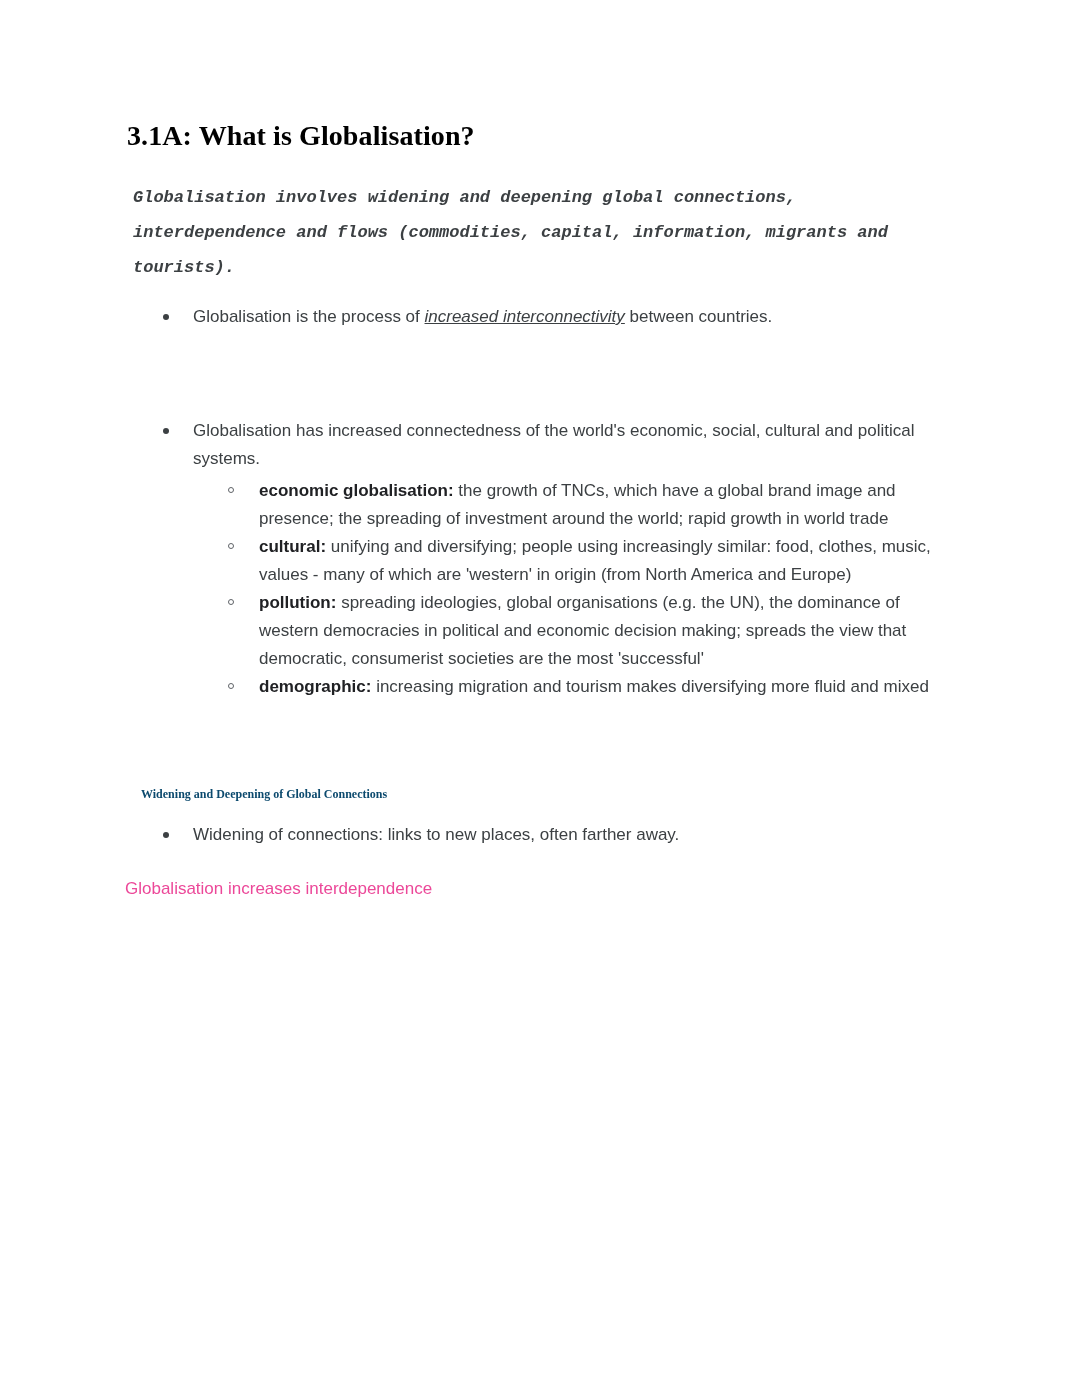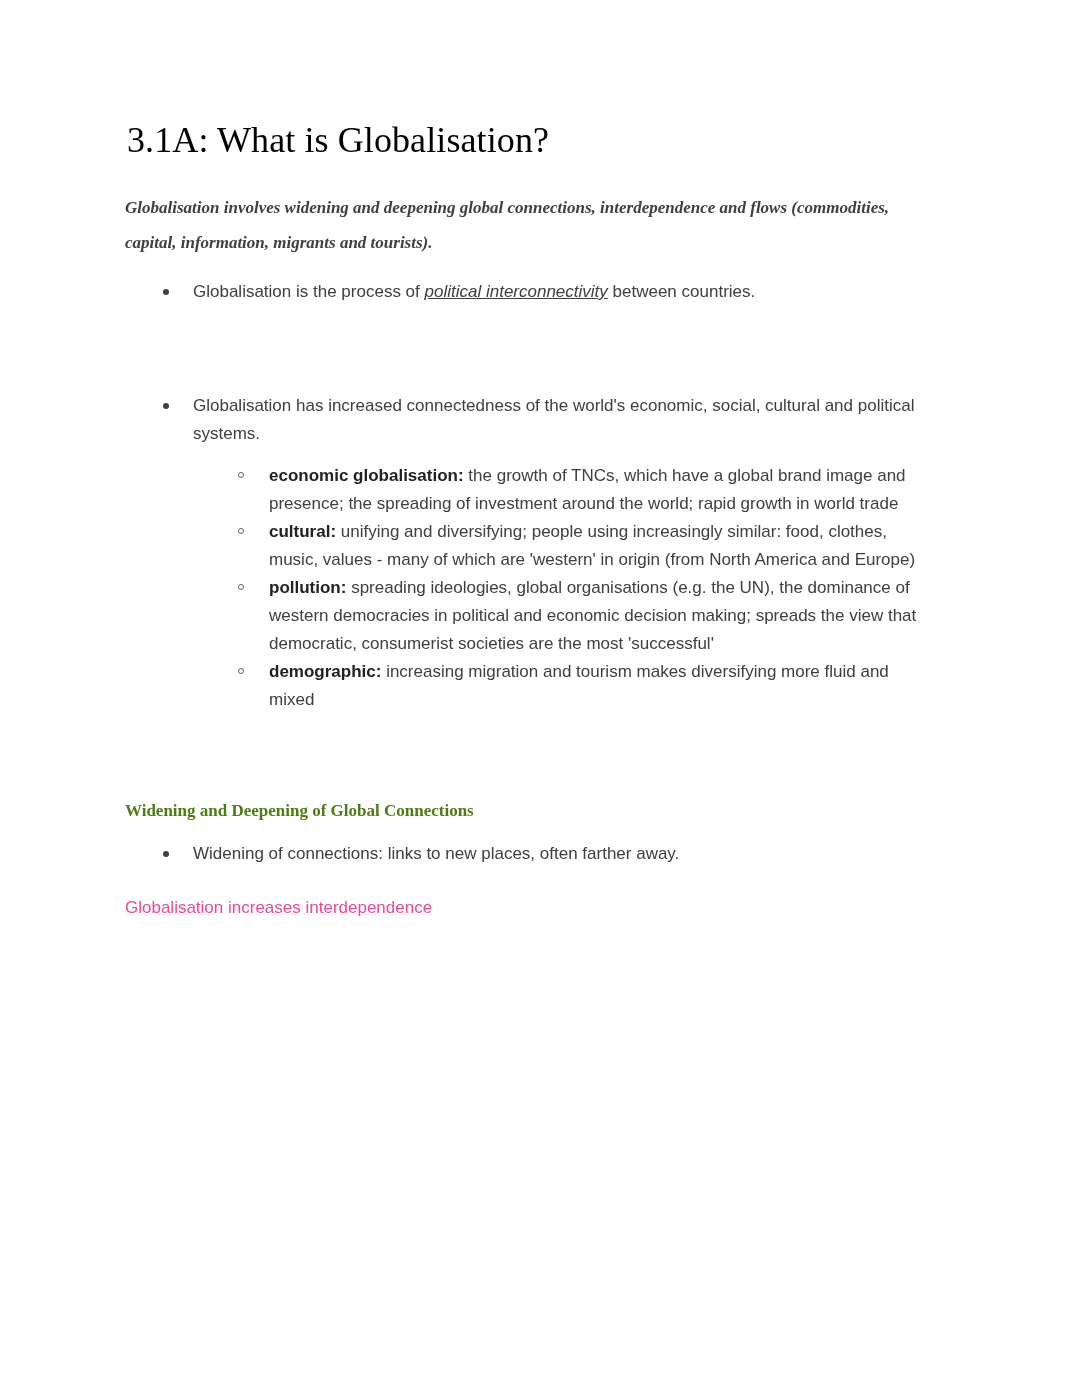--- a/index.html
+++ b/index.html
@@ -16,35 +16,35 @@
   .page {
     position: relative;
     width: 1080px;
     height: 1397px;
     background: #ffffff;
     box-sizing: border-box;
     padding: 118px 130px 0 125px;
   }
   .doc-title {
     font-family: "Liberation Serif", serif;
-    font-size: 36px;
-    font-weight: normal;
+    font-size: 28px;
+    font-weight: bold;
     color: #000000;
     margin: 0 0 16px 2px;
     line-height: 1.25;
     letter-spacing: 0.1px;
   }
   .intro {
-    font-family: Liberation Serif, serif;
+    font-family: Liberation Mono, monospace;
     font-size: 17px;
     font-weight: bold;
     font-style: italic;
     color: #3c4043;
     line-height: 35px;
-    margin: 27px 0 0 0;
+    margin: 27px 0 0 8px;
     max-width: 800px;
   }
   ul.level1 {
     list-style: none;
     margin: 18px 0 0 0;
     padding: 0;
   }
   ul.level1 > li.bullet {
     position: relative;
     padding-left: 68px;
@@ -65,21 +65,21 @@
     width: 6px;
     height: 6px;
     border-radius: 50%;
     background: #3c4043;
   }
   .spacer-line {
     height: 86px;
   }
   ul.level2 {
     list-style: none;
-    margin: 14px;
+    margin: 4px;
     padding: 0;
   }
   ul.level2 > li.subbullet {
     position: relative;
     padding-left: 35px;
     margin-left: 27px;
     font-size: 17px;
     color: #3c4043;
     line-height: 28px;
     max-width: 728px;
@@ -99,24 +99,24 @@
   .term {
     font-weight: bold;
     color: #202124;
   }
   .ital-underline {
     font-style: italic;
     text-decoration: underline;
   }
   .section-heading {
     font-family: "Liberation Serif", serif;
-    font-size: 17px;
+    font-size: 12px;
     font-weight: bold;
-    color: #4d7c0f;
-    margin: 0;
+    color: #0c4a6e;
+    margin: 16px;
     line-height: 1.3;
   }
   .sec-widening { margin-top: 86px; }
   .list-widening { margin-top: 18px; }
   .sec-interdep { margin-top: 32px; }
   .plain-para {
     font-size: 17px;
     color: #ec4899;
     line-height: 28px;
     margin: 26px 0 0 0;
@@ -128,21 +128,21 @@
 
 <div class="page">
 
   <h1 class="doc-title">3.1A: What is Globalisation?</h1>
 
   <p class="intro">Globalisation involves widening and deepening global connections, interdependence and flows (commodities, capital, information, migrants and tourists).</p>
 
   <ul class="level1">
 
     <li class="bullet">
-      <span class="li-text"><span>Globalisation is the process of </span><span class="ital-underline">political interconnectivity</span><span> between countries.</span></span>
+      <span class="li-text"><span>Globalisation is the process of </span><span class="ital-underline">increased interconnectivity</span><span> between countries.</span></span>
     </li>
 
     <li class="spacer-line"></li>
 
     <li class="bullet">
       <span class="li-text">Globalisation has increased connectedness of the world's economic, social, cultural and political systems.</span>
 
       <ul class="level2">
         <li class="subbullet"><span class="term">economic globalisation:</span><span class="pre-space"> the growth of TNCs, which have a global brand image and presence; the spreading of investment around the world; rapid growth in world trade</span></li>
 

